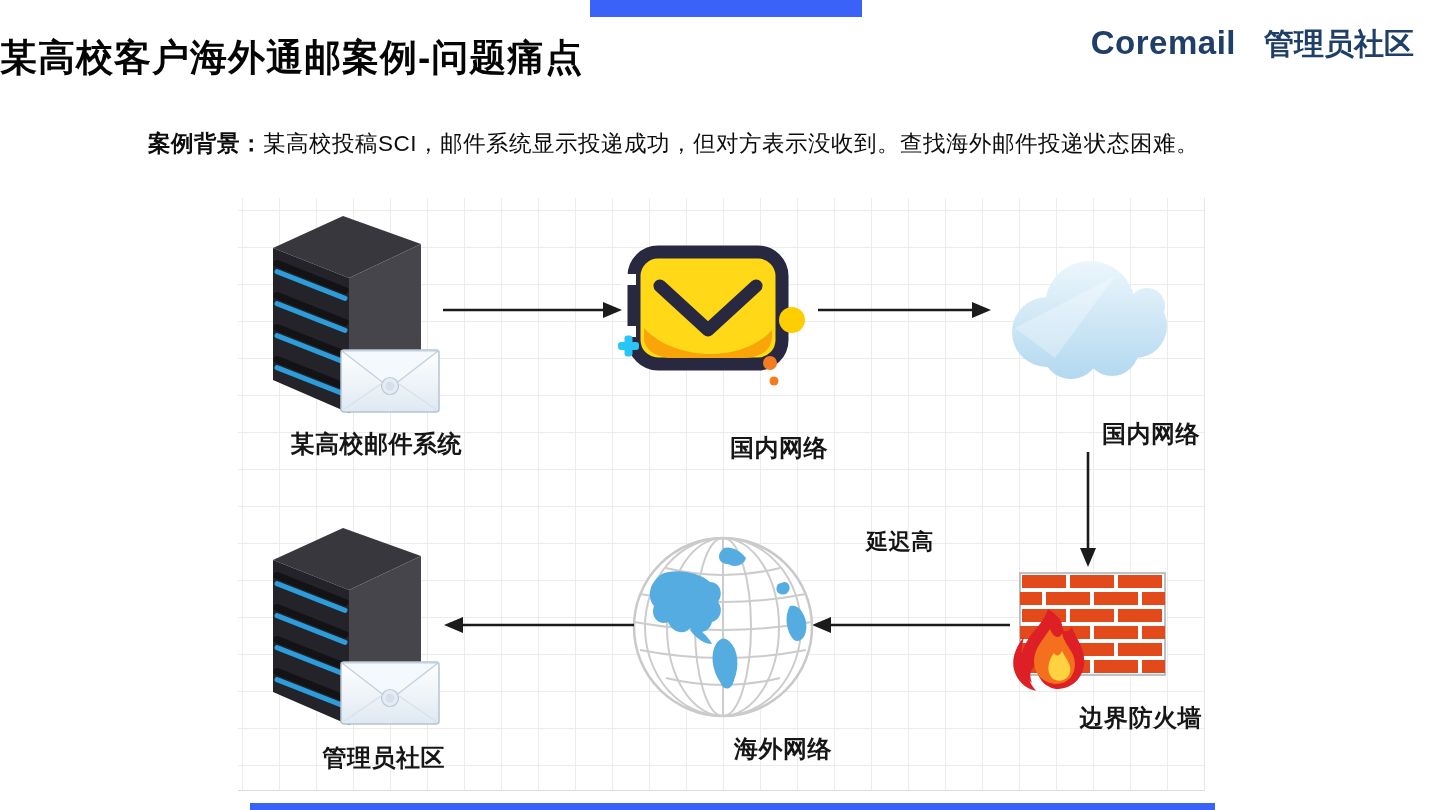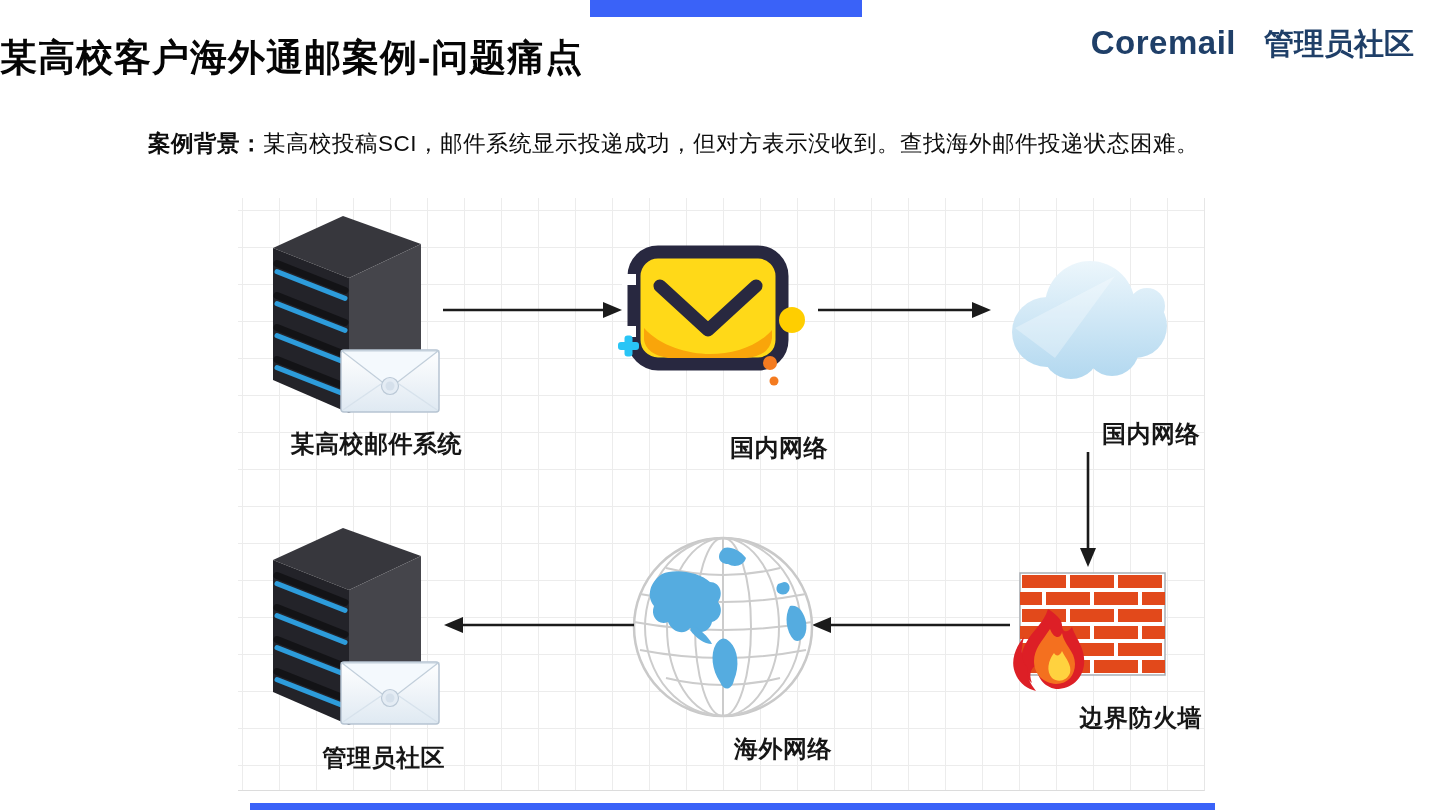--- a/index.html
+++ b/index.html
@@ -151,20 +151,21 @@
   <g transform="translate(4,16)">
     <path d="M44,28 C40,42 28,50 22,62 C14,76 16,92 28,102 C24,92 28,86 33,84 C32,96 40,106 52,108 C68,108 78,98 80,84 C82,68 72,58 68,46 C64,52 58,52 58,44 C58,38 50,32 44,28 Z" fill="#DD1F26"></path>
     <path d="M20,56 C10,68 6,82 12,94 C16,103 24,108 32,110 C24,100 22,92 24,86 C18,84 16,70 20,56 Z" fill="#DD1F26"></path>
     <path d="M46,48 C38,60 30,68 30,80 C30,94 40,102 52,103 C64,103 71,94 71,83 C71,70 60,64 58,52 C56,58 50,58 46,48 Z" fill="#F4701F"></path>
     <path d="M50,72 C44,80 42,90 48,97 C54,102 63,100 66,92 C68,84 62,78 58,70 C56,75 52,76 50,72 Z" fill="#FFD23F"></path>
   </g>
 </svg>
 <div class="node-label" style="left:982px;top:702px">边界防火墙</div>
 
 <div class="abs issue-label">
+  <div>延迟高</div>
 </div>
 
 <svg class="abs" style="left:810px;top:614px" width="200" height="22" viewBox="0 0 200 22">
   <line x1="18" y1="11" x2="200" y2="11" stroke="#1B1B1B" stroke-width="2.6"></line>
   <polygon points="21,3 2,11 21,19" fill="#1B1B1B"></polygon>
 </svg>
 
 <svg class="abs" style="left:628px;top:532px" width="190" height="190" viewBox="0 0 190 190">
   <circle cx="95" cy="95" r="89" fill="#ffffff" stroke="#C9C9C9" stroke-width="2.5"></circle>
   <g fill="none" stroke="#CCCCCC" stroke-width="2">

